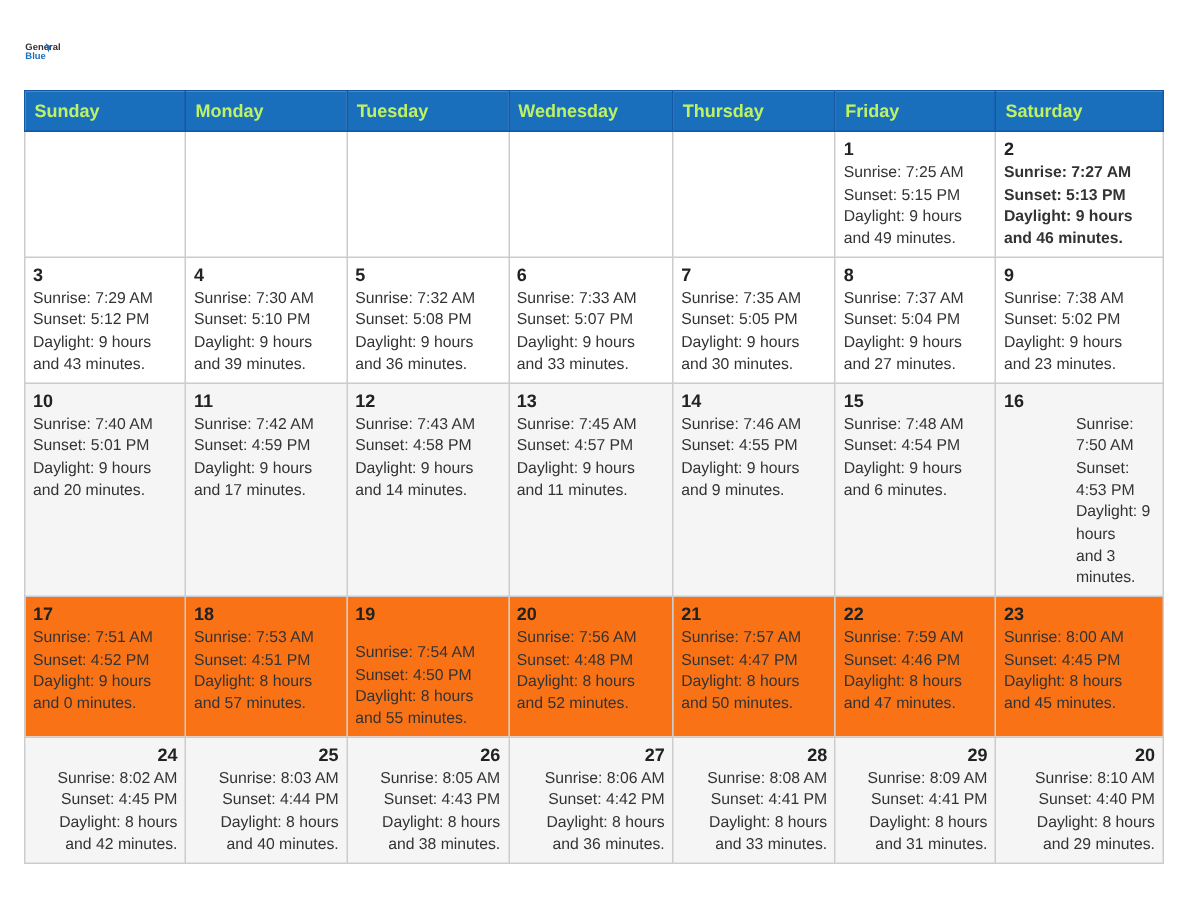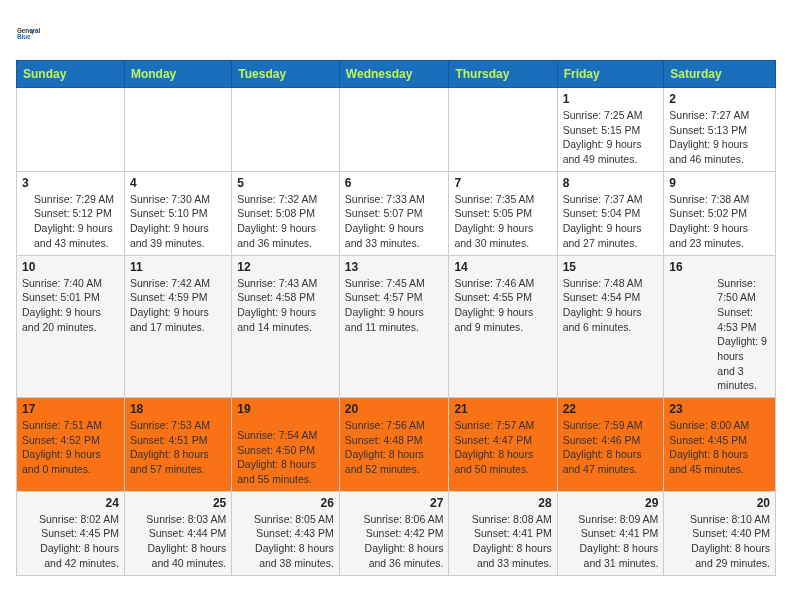--- a/index.html
+++ b/index.html
@@ -132,30 +132,30 @@
         <td class="empty-cell"></td>
         <td>
           <div class="day-number">1</div>
           <div class="day-info" style="white-space: pre-line;">Sunrise: 7:25 AM
 Sunset: 5:15 PM
 Daylight: 9 hours
 and 49 minutes.</div>
         </td>
         <td>
           <div class="day-number">2</div>
-          <div class="day-info" style="white-space: pre-line;">Sunrise: 7:27 AM
+          <div class="day-info" style="white-space: pre-line; font-weight: bold;">Sunrise: 7:27 AM
 Sunset: 5:13 PM
 Daylight: 9 hours
 and 46 minutes.</div>
         </td>
       </tr>
       <tr>
         <td>
           <div class="day-number">3</div>
-          <div class="day-info" style="white-space: pre-line; margin-left: 12px;">Sunrise: 7:29 AM
+          <div class="day-info" style="white-space: pre-line;">Sunrise: 7:29 AM
 Sunset: 5:12 PM
 Daylight: 9 hours
 and 43 minutes.</div>
         </td>
         <td>
           <div class="day-number">4</div>
           <div class="day-info" style="white-space: pre-line;">Sunrise: 7:30 AM
 Sunset: 5:10 PM
 Daylight: 9 hours
 and 39 minutes.</div>

